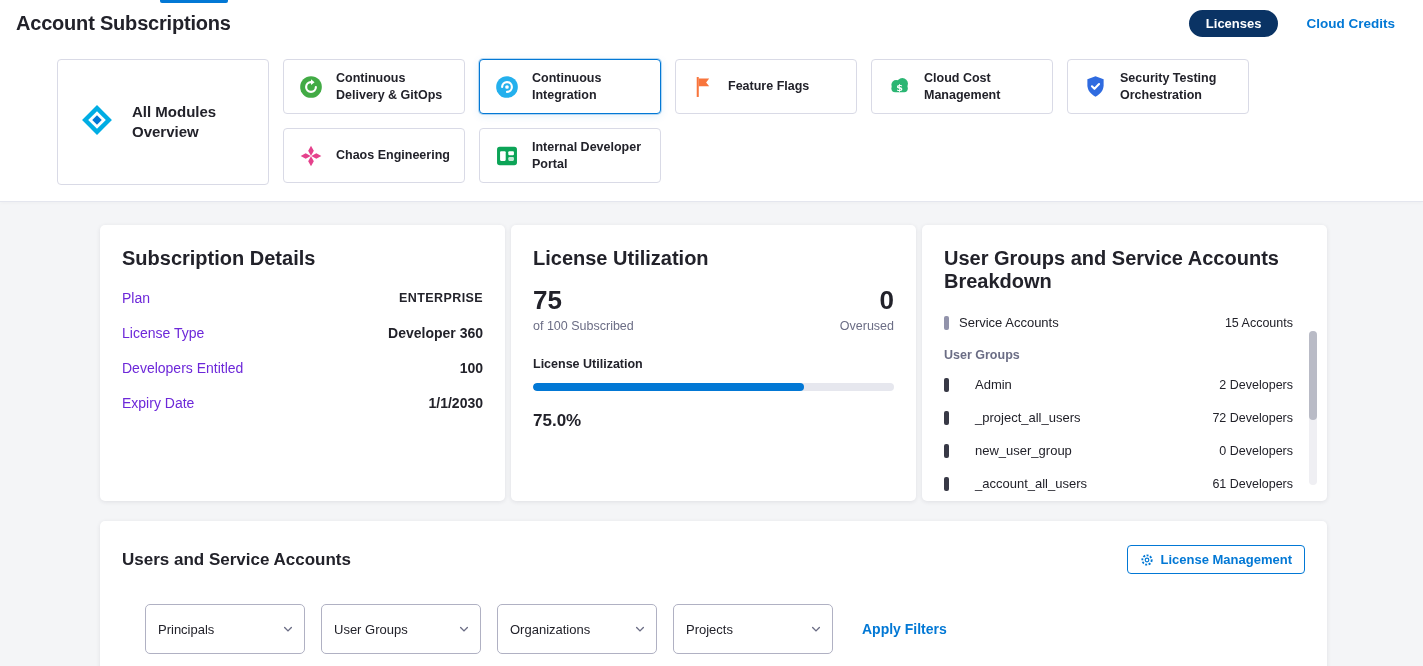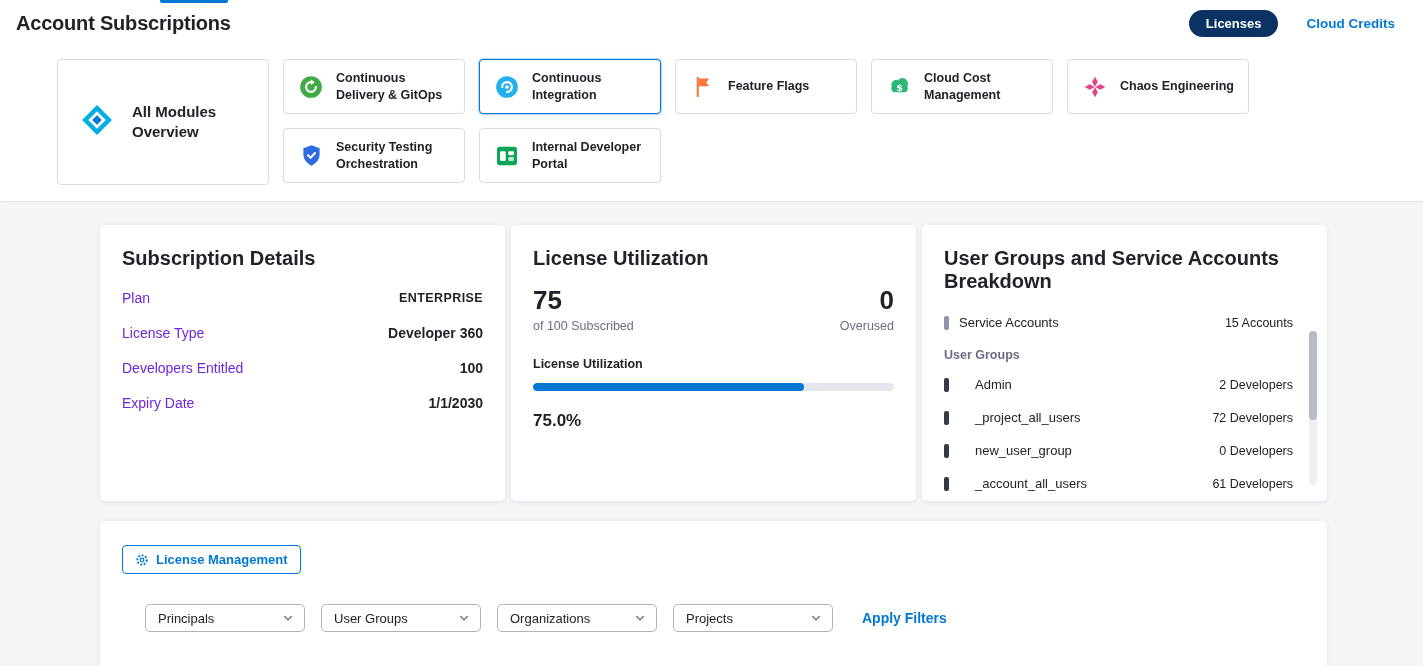--- a/index.html
+++ b/index.html
@@ -99,21 +99,21 @@
   .users-header { display: flex; align-items: center; justify-content: space-between; }
   .users-title { font-size: 17px; font-weight: 700; margin: 0; }
   .lm-button {
     display: inline-flex; align-items: center; gap: 7px;
     border: 1px solid #0278d5; color: #0278d5; background: #fff;
     border-radius: 4px; padding: 6px 12px; font-size: 13px; font-weight: 600;
     cursor: pointer; font-family: inherit;
   }
   .filters-row { display: flex; align-items: center; gap: 16px; margin: 30px 0 0 23px; }
   .filter-select {
-    width: 160px; height: 28px; border: 1px solid #b0b1c3; border-radius: 5px;
+    width: 160px; height: 50px; border: 1px solid #b0b1c3; border-radius: 5px;
     background: #fff; display: flex; align-items: center; justify-content: space-between;
     padding: 0 10px 0 12px; font-size: 13px; cursor: pointer;
   }
   .apply-filters { color: #0278d5; font-size: 14px; font-weight: 700; text-decoration: none; margin-left: 13px; cursor: pointer; }
 </style>
 </head>
 <body>
 
 <div class="header">
   <div class="top-indicator"></div>
@@ -177,41 +177,41 @@
           <circle cx="9" cy="10.5" r="4.2" fill="currentColor"></circle>
           <circle cx="14.5" cy="9.5" r="5" fill="currentColor"></circle>
           <rect x="4.8" y="10.5" width="14.6" height="6.6" rx="3.3" fill="currentColor"></rect>
           <text x="12.1" y="15.7" text-anchor="middle" font-size="8.5" font-weight="bold" fill="#fff" font-family="DejaVu Sans, sans-serif">$</text>
         </svg>
       </span>
       <span class="module-label">Cloud Cost Management</span>
     </div>
 
     <div class="module-card">
+      <span class="module-icon" style="color: rgb(47, 107, 224);">
+        <svg width="25" height="25" viewBox="0 0 24 24">
+          <path d="M12 2.2l7.8 2.9v5.6c0 4.9-3.3 8.4-7.8 11.1-4.5-2.7-7.8-6.2-7.8-11.1V5.1z" fill="currentColor"></path>
+          <path d="M8.6 11.8l2.4 2.4 4.4-4.6" fill="none" stroke="#fff" stroke-width="2" stroke-linecap="round" stroke-linejoin="round"></path>
+        </svg>
+      </span>
+      <span class="module-label">Security Testing Orchestration</span>
+    </div>
+
+    <div class="module-card">
       <span class="module-icon" style="color: rgb(229, 65, 140);">
         <svg width="26" height="26" viewBox="0 0 24 24">
           <g fill="currentColor">
             <path d="M12 2.5l2.6 4.6L12 11.7 9.4 7.1z"></path>
             <path d="M12 12.3l2.6 4.6L12 21.5l-2.6-4.6z"></path>
             <path d="M2.5 12l4.6-2.6L11.7 12l-4.6 2.6z"></path>
             <path d="M12.3 12l4.6-2.6L21.5 12l-4.6 2.6z"></path>
           </g>
         </svg>
       </span>
       <span class="module-label">Chaos Engineering</span>
-    </div>
-
-    <div class="module-card">
-      <span class="module-icon" style="color: rgb(47, 107, 224);">
-        <svg width="25" height="25" viewBox="0 0 24 24">
-          <path d="M12 2.2l7.8 2.9v5.6c0 4.9-3.3 8.4-7.8 11.1-4.5-2.7-7.8-6.2-7.8-11.1V5.1z" fill="currentColor"></path>
-          <path d="M8.6 11.8l2.4 2.4 4.4-4.6" fill="none" stroke="#fff" stroke-width="2" stroke-linecap="round" stroke-linejoin="round"></path>
-        </svg>
-      </span>
-      <span class="module-label">Security Testing Orchestration</span>
     </div>
 
     <div class="module-card">
       <span class="module-icon" style="color: rgb(12, 164, 87);">
         <svg width="26" height="26" viewBox="0 0 24 24">
           <rect x="2.8" y="3.5" width="18.4" height="17" rx="2.5" fill="currentColor"></rect>
           <rect x="5.6" y="7.5" width="5.2" height="9" rx="1" fill="#fff"></rect>
           <rect x="13.2" y="7.5" width="5.2" height="3.8" rx="1" fill="#fff"></rect>
           <rect x="13.2" y="13" width="5.2" height="3.5" rx="1" fill="#fff" opacity="0.75"></rect>
         </svg>
@@ -302,20 +302,21 @@
 
       <div class="scrollbar-track">
         <div class="scrollbar-thumb"></div>
       </div>
     </div>
 
   </div>
 
   <div class="card users-card">
     <div class="users-header">
+      <h2 class="users-title">Users and Service Accounts</h2>
       <button class="lm-button">
         <span style="display:inline-flex;">
           <svg width="14" height="14" viewBox="0 0 24 24">
             <circle cx="12" cy="12" r="8" fill="none" stroke="currentColor" stroke-width="3.2" stroke-dasharray="3.4 2.6"></circle>
             <circle cx="12" cy="12" r="3.1" fill="none" stroke="currentColor" stroke-width="2"></circle>
           </svg>
         </span>
         <span>License Management</span>
       </button>
     </div>

